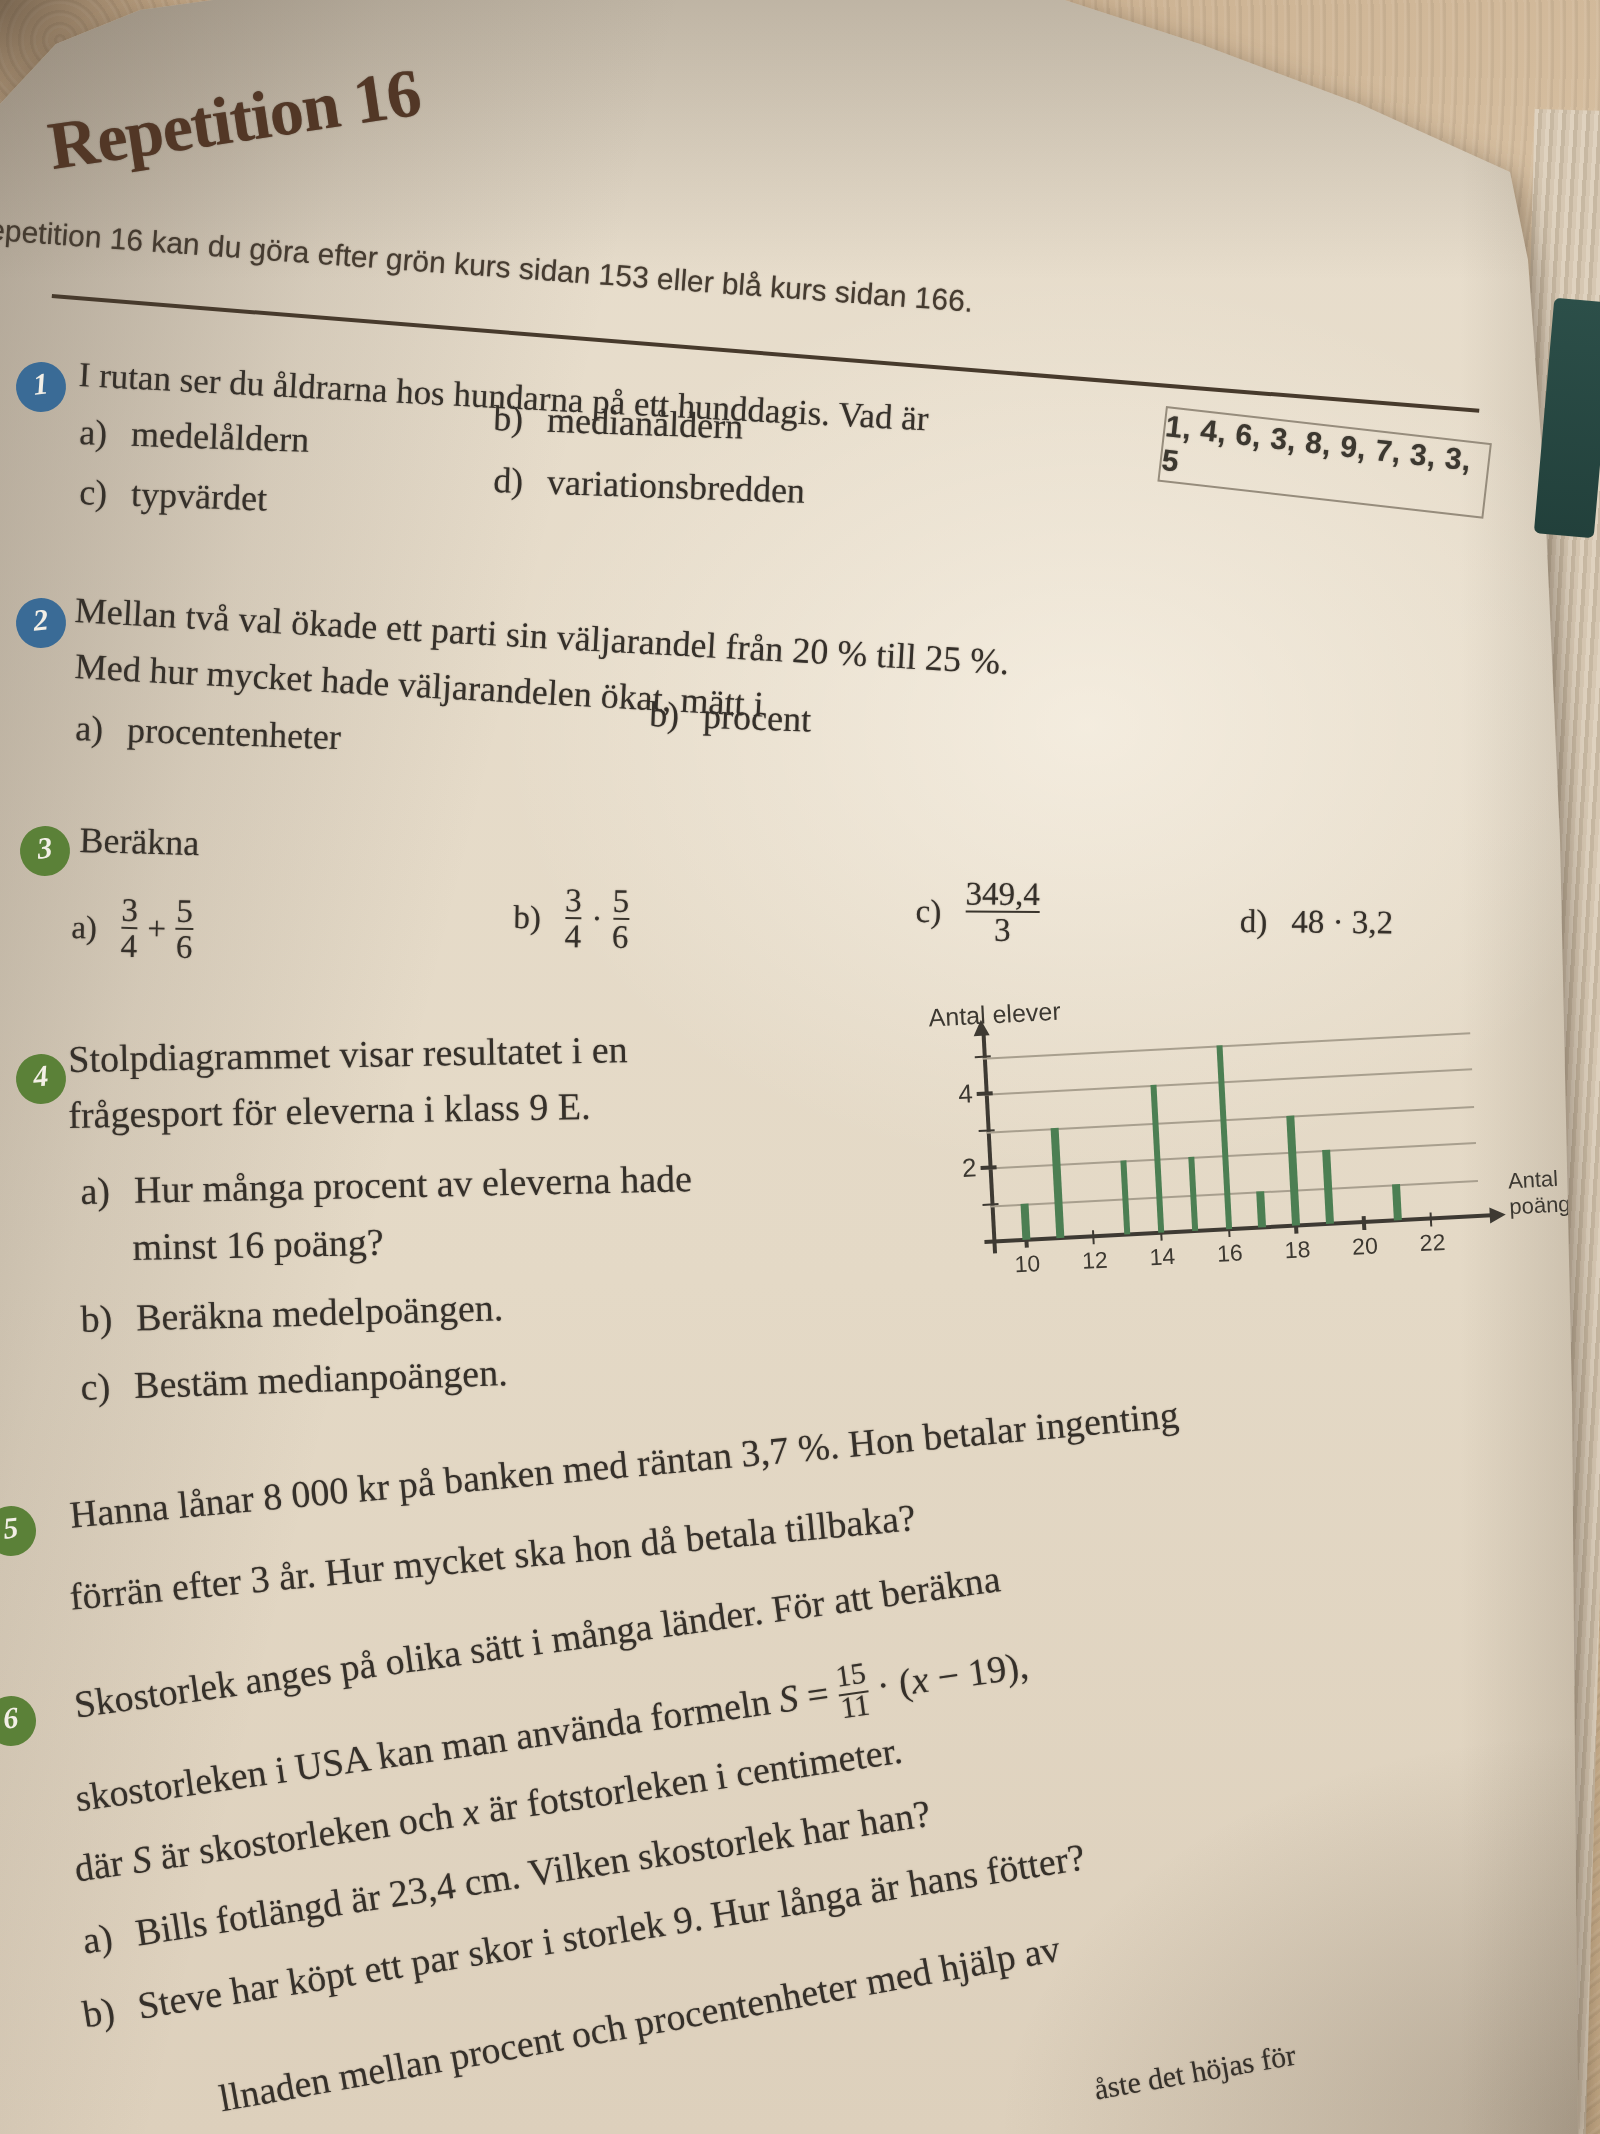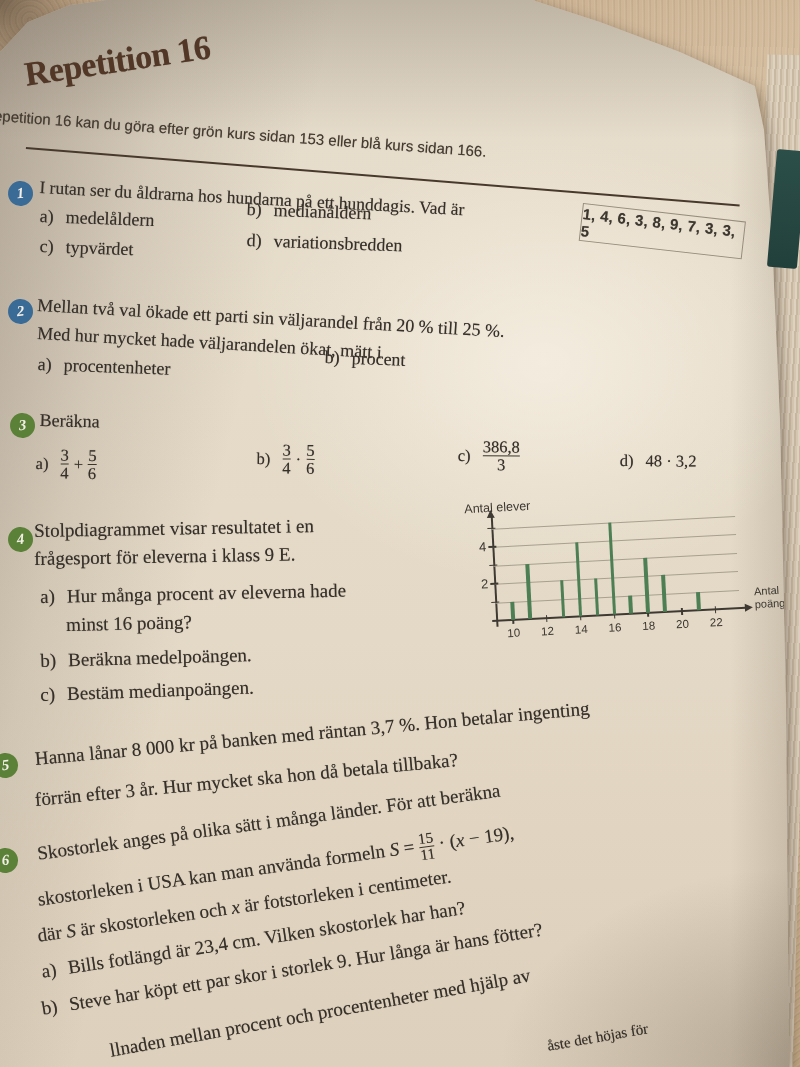--- a/index.html
+++ b/index.html
@@ -121,21 +121,21 @@
   <div class="abs qcircle qc-green" style="left:10px;top:413px;">3</div>
   <div class="abs t fs18" style="left:40px;top:410px;transform:rotate(1.5deg);">Beräkna</div>
 
   <div class="abs t" style="left:36px;top:446px;transform:rotate(1deg);font-size:16.5px;">
     <span class="lbl" style="vertical-align:middle;">a)</span><span class="frac"><span class="num">3</span><span class="den">4</span></span><span class="op">+</span><span class="frac"><span class="num">5</span><span class="den">6</span></span>
   </div>
   <div class="abs t" style="left:257px;top:441px;transform:rotate(1deg);font-size:16.5px;">
     <span class="lbl" style="vertical-align:middle;">b)</span><span class="frac"><span class="num">3</span><span class="den">4</span></span><span class="op">·</span><span class="frac"><span class="num">5</span><span class="den">6</span></span>
   </div>
   <div class="abs t" style="left:458px;top:438px;transform:rotate(.5deg);font-size:16.5px;">
-    <span class="lbl" style="vertical-align:middle;">c)</span><span class="frac"><span class="num">386,8</span><span class="den">3</span></span>
+    <span class="lbl" style="vertical-align:middle;">c)</span><span class="frac"><span class="num">349,4</span><span class="den">3</span></span>
   </div>
   <div class="abs t" style="left:620px;top:451px;transform:rotate(.5deg);font-size:16.5px;">
     <span class="lbl">d)</span><span>48 · 3,2</span>
   </div>
 
   <div class="abs qcircle qc-green" style="left:8px;top:527px;">4</div>
   <div class="abs t fs19" style="left:34px;top:520px;transform:rotate(-1deg);">Stolpdiagrammet visar resultatet i en</div>
   <div class="abs t fs19" style="left:34px;top:548px;transform:rotate(-1deg);">frågesport för eleverna i klass 9 E.</div>
   <div class="abs t fs19" style="left:40px;top:586px;transform:rotate(-1.2deg);"><span class="lbl">a)</span><span>Hur många procent av eleverna hade</span></div>
   <div class="abs t fs19" style="left:66px;top:614px;transform:rotate(-1.2deg);">minst 16 poäng?</div>

